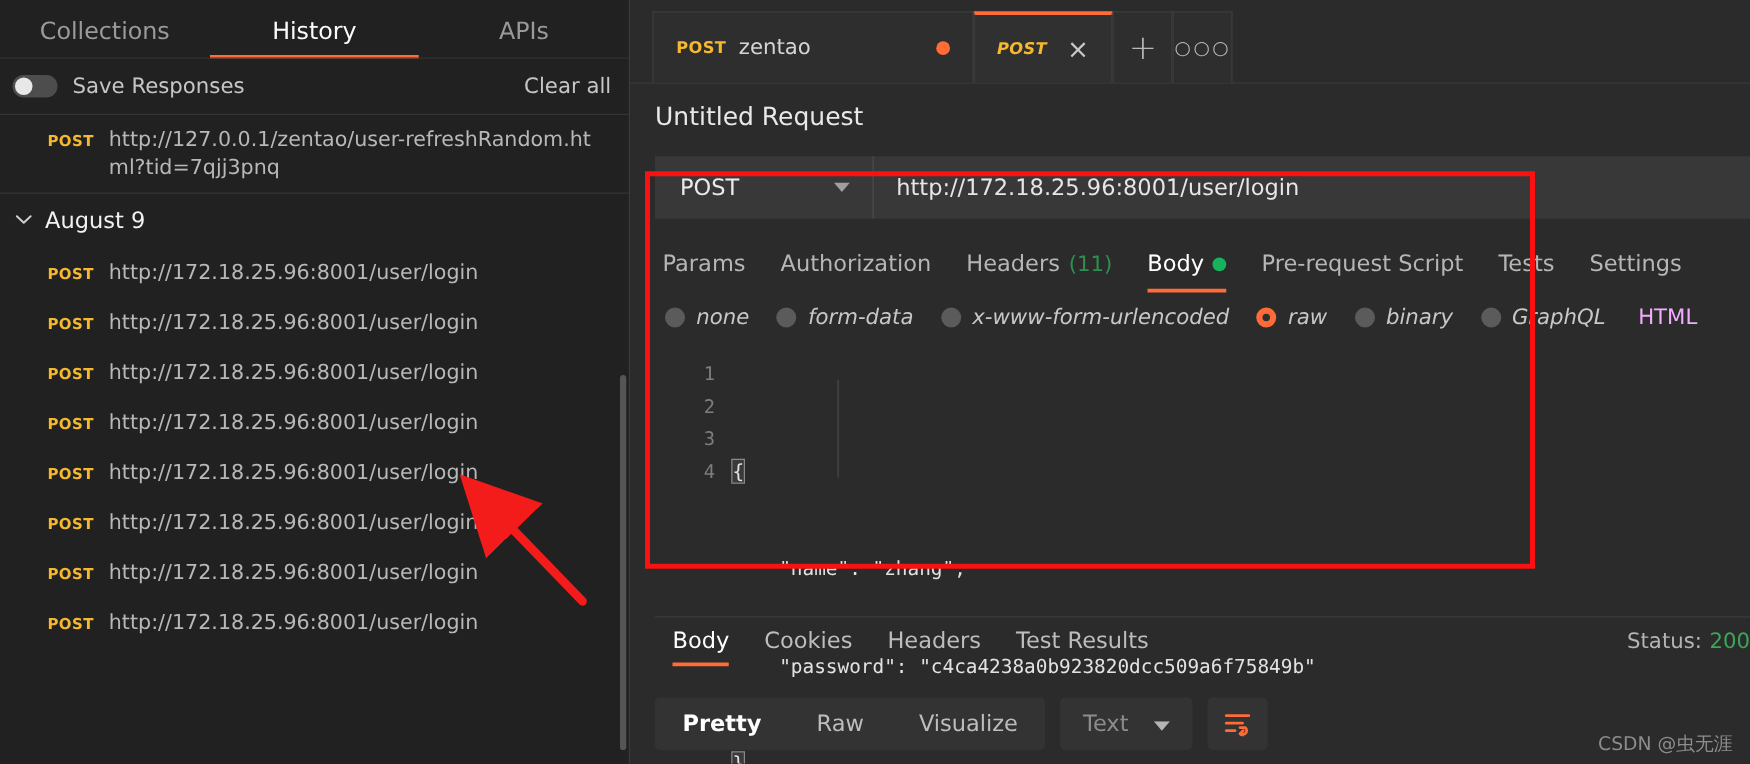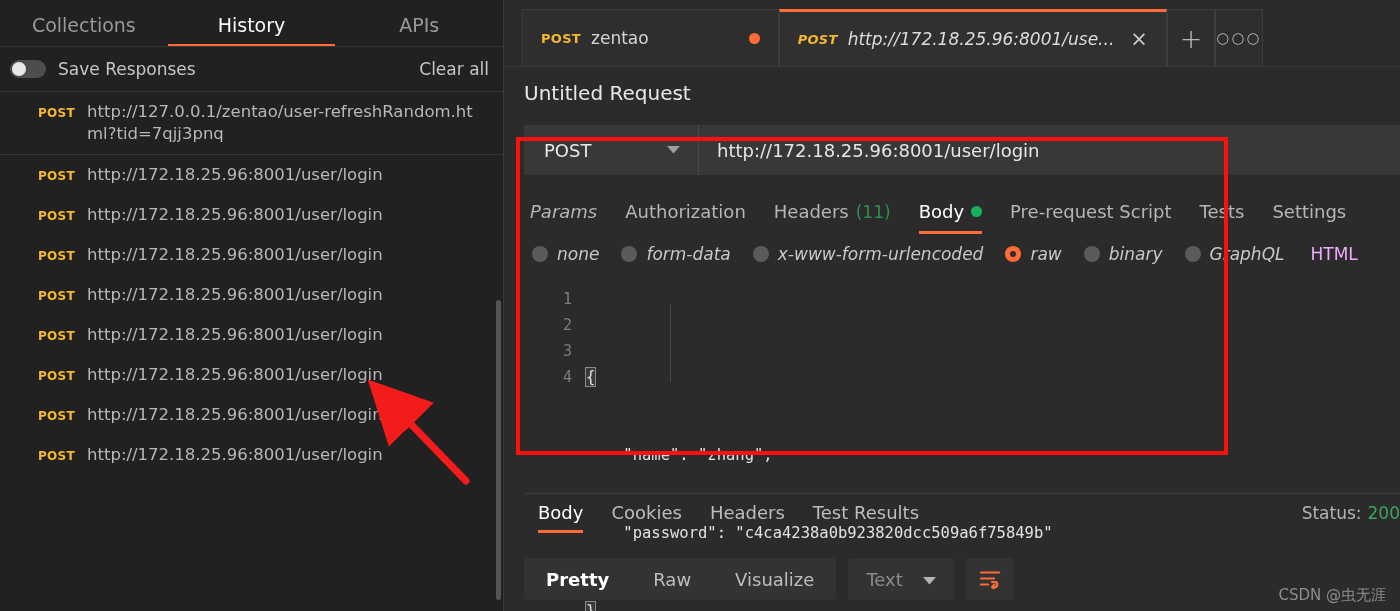--- a/index.html
+++ b/index.html
@@ -143,21 +143,21 @@
 
   .req-tabs {
     display: flex; align-items: flex-end; gap: 0;
     padding: 6px 0 0 20px; position: relative; height: 52px;
   }
   .req-tab {
     font-size: 18px; color: #b6b6b6; padding: 0 14px 12px 14px;
     cursor: pointer; position: relative; white-space: nowrap;
     display: flex; align-items: baseline; gap: 7px;
   }
-  .req-tab:first-child { padding-left: 6px; font-style: italic; }
+  .req-tab:first-child { padding-left: 6px; }
   .req-tab.active { color: #ffffff; }
   .req-tab.active::after {
     content: ""; position: absolute; left: 14px; right: 14px; bottom: 0;
     height: 3px; background: #ff6c37;
   }
   .hdr-count { color: #2f8f4e; font-size: 17px; }
   .green-dot { width: 11px; height: 11px; border-radius: 50%; background: #16b35c; align-self: center; }
 
   .body-types {
     display: flex; align-items: center; gap: 0; padding: 10px 0 12px 20px;
@@ -276,20 +276,28 @@
 
     <div class="hist-list">
 
       <div class="hist-item">
         <span class="verb">POST</span>
         <span class="hist-url">http://127.0.0.1/zentao/user-refreshRandom.html?tid=7qjj3pnq</span>
       </div>
 
       <div class="hist-divider"></div>
 
+      <div class="hist-group-header">
+        <span class="chev">
+          <svg width="14" height="9" viewBox="0 0 14 9">
+            <polyline points="1.5,2 7,7.2 12.5,2" fill="none" stroke="#cfcfcf" stroke-width="1.6" stroke-linecap="round" stroke-linejoin="round"></polyline>
+          </svg>
+        </span>
+        <span class="label">August 9</span>
+      </div>
 
       <div class="hist-item">
         <span class="verb">POST</span>
         <span class="hist-url">http://172.18.25.96:8001/user/login</span>
       </div>
       <div class="hist-item">
         <span class="verb">POST</span>
         <span class="hist-url">http://172.18.25.96:8001/user/login</span>
       </div>
       <div class="hist-item">
@@ -326,21 +334,20 @@
     <div class="tabbar">
       <div style="width:18px"></div>
       <div class="rq-tab">
         <span class="verb-sm">POST</span>
         <span class="tname">zentao</span>
         <span style="width:80px"></span>
         <span class="unsaved-dot"></span>
       </div>
       <div class="rq-tab active">
         <span class="verb-sm">POST</span>
-        <span class="tname">http://172.18.25.96:8001/use...</span>
         <span class="tab-close">×</span>
       </div>
       <div class="tab-btn plus">+</div>
       <div class="tab-btn dots">○○○</div>
 
     </div>
 
     <div class="req-title">Untitled Request</div>
 
     <div class="urlbar-zone">

